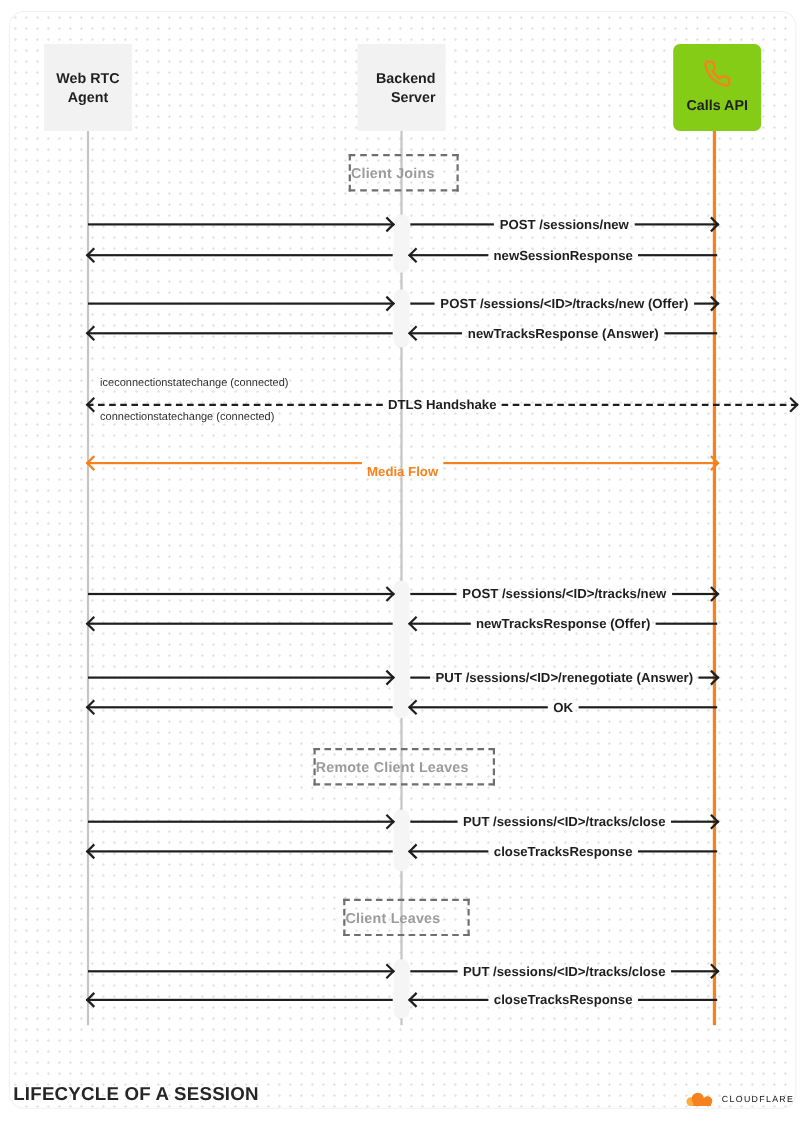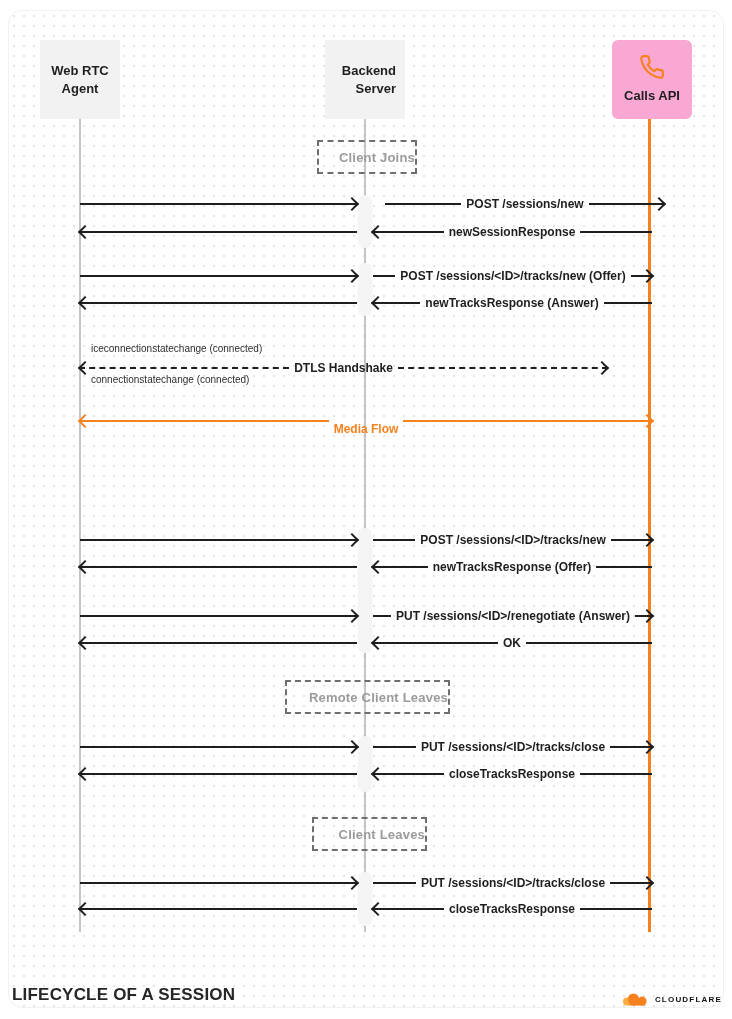--- a/index.html
+++ b/index.html
@@ -14,39 +14,39 @@
     background-size:10px 10px;z-index:0;
   }
   .lifeline{position:absolute;top:119px;height:813px;width:2px;background:#c5c5c5;z-index:1;}
   .lifeline.orange{width:3px;background:#F6821F;}
   .activation{position:absolute;left:358px;width:14px;background:#f5f5f5;border-radius:7px;z-index:2;box-shadow:0 0 0 1px rgba(0,0,0,0.015);}
   .actor{
     position:absolute;top:40px;width:80px;height:79px;background:#f2f2f2;
     display:flex;align-items:center;justify-content:center;text-align:center;
     font-size:13px;font-weight:700;color:#1f1f1f;line-height:1.35;z-index:4;
   }
-  .actor.calls{background:#f9a8d4;border-radius:6px;flex-direction:column;gap:7px;}
+  .actor.calls{background:#84cc16;border-radius:6px;flex-direction:column;gap:7px;}
   .phase{
-    position:absolute;border:2px dashed #6f6f6f;display:flex;align-items:center;justify-content:flex-end;
+    position:absolute;border:2px dashed #6f6f6f;display:flex;align-items:center;justify-content:flex-start;
     color:#9b9b9b;font-size:13px;font-weight:600;white-space:nowrap;z-index:4;letter-spacing:.2px;
   }
   .arrow{position:absolute;height:12px;display:flex;align-items:center;z-index:3;}
   .arrow .ln{flex:1;height:0;border-top:2.4px solid #1e1e1e;}
   .arrow .ln.dsh{border-top-style:dashed;}
   .arrow .lbl{font-size:12px;font-weight:700;color:#1e1e1e;white-space:nowrap;padding:0 5px;line-height:1;}
   .hd{width:10px;height:10px;flex:none;box-sizing:border-box;}
   .hd.r{border-top:2.4px solid #1e1e1e;border-right:2.4px solid #1e1e1e;transform:rotate(45deg);margin-left:-11px;}
   .hd.l{border-top:2.4px solid #1e1e1e;border-left:2.4px solid #1e1e1e;transform:rotate(-45deg);margin-right:-11px;}
   .arrow.orange .ln{border-color:#F6821F;}
   .arrow.orange .hd{border-color:#F6821F;}
   .arrow.orange .lbl{color:#F6821F;margin-top:16px;}
   .evt{position:absolute;font-size:10px;font-weight:400;color:#2e2e2e;z-index:3;white-space:nowrap;}
   .title{position:absolute;left:12px;top:985px;font-size:17px;font-weight:800;color:#262626;letter-spacing:.2px;z-index:5;}
   .brand{position:absolute;right:10px;top:990px;display:flex;align-items:center;gap:4px;z-index:5;}
-  .brand .word{font-size:8px;font-weight:700;color:#111;letter-spacing:1.2px;}
+  .brand .word{font-size:8px;font-weight:400;color:#111;letter-spacing:1.2px;}
 </style>
 </head>
 <body>
 
 <div id="canvas">
   <div class="panel"></div>
 
   <div class="lifeline" style="left:79px"></div>
   <div class="lifeline" style="left:364px"></div>
   <div class="lifeline orange" style="left:648px"></div>
@@ -79,21 +79,21 @@
     <span>Remote Client Leaves</span>
   </div>
   <div class="phase" style="left:312px;top:817px;width:111px;height:30px">
     <span>Client Leaves</span>
   </div>
 
   <div class="arrow" style="left:80px;top:198px;width:277px">
     <span class="ln"></span>
       <span class="hd r"></span>
   </div>
-  <div class="arrow" style="left:385px;top:198px;width:279px">
+  <div class="arrow" style="left:373px;top:198px;width:279px">
     <span class="ln"></span>
     <span class="lbl">POST /sessions/new</span>
     <span class="ln"></span>
       <span class="hd r"></span>
   </div>
   <div class="arrow" style="left:80px;top:226px;width:277px">
     <span class="hd l"></span>
       <span class="ln"></span>
   </div>
   <div class="arrow" style="left:373px;top:226px;width:279px">
@@ -119,21 +119,21 @@
   </div>
   <div class="arrow" style="left:373px;top:297px;width:279px">
     <span class="hd l"></span>
       <span class="ln"></span>
     <span class="lbl">newTracksResponse (Answer)</span>
     <span class="ln"></span>
   </div>
 
   <span class="evt" style="left:91px;top:343px">iceconnectionstatechange (connected)</span>
 
-  <div class="arrow" style="left:80px;top:362px;width:527px">
+  <div class="arrow" style="left:80px;top:362px;width:644px">
     <span class="hd l"></span>
       <span class="ln dsh"></span>
     <span class="lbl">DTLS Handshake</span>
     <span class="ln dsh"></span>
       <span class="hd r"></span>
   </div>
   <span class="evt" style="left:91px;top:374px">connectionstatechange (connected)</span>
 
   <div class="arrow orange" style="left:80px;top:415px;width:572px">
     <span class="hd l"></span>

